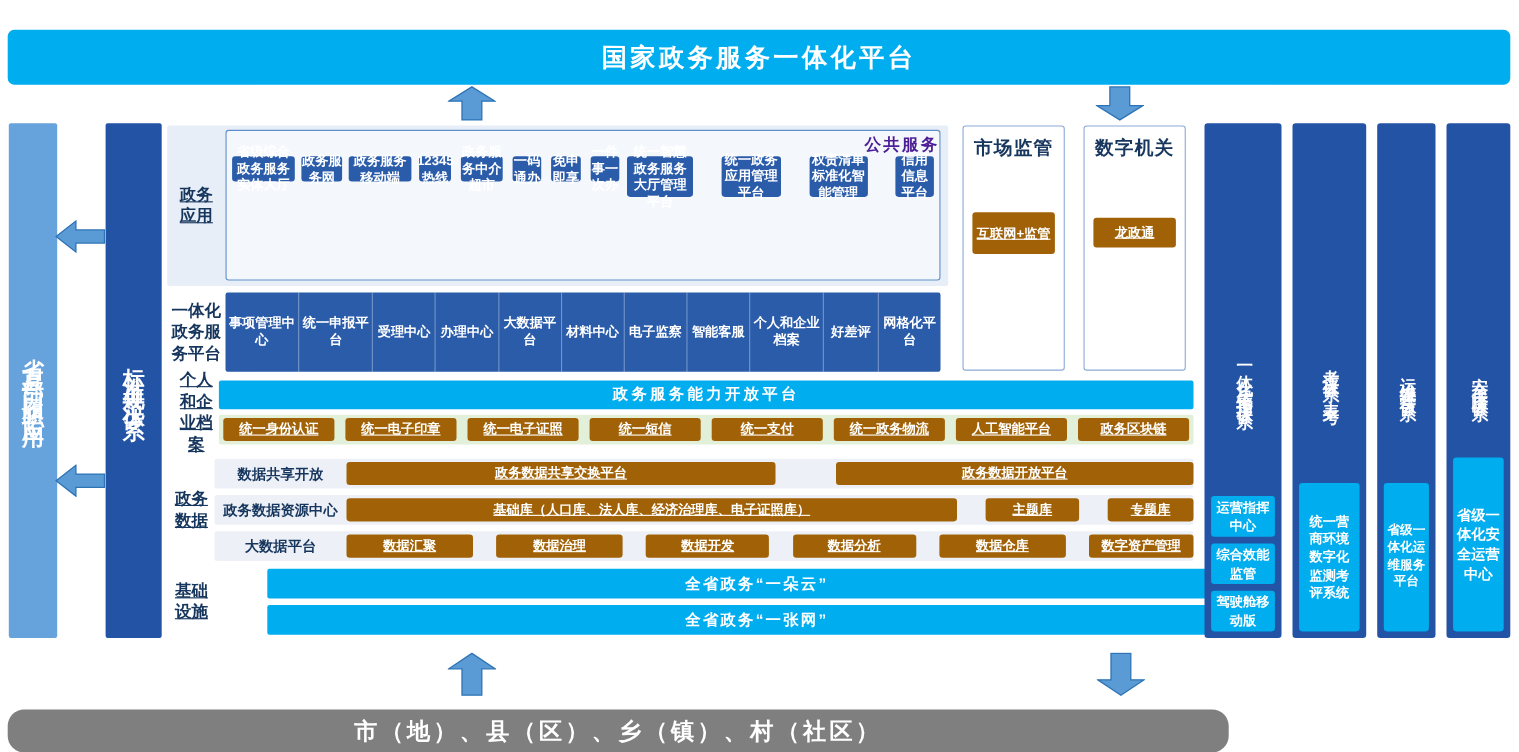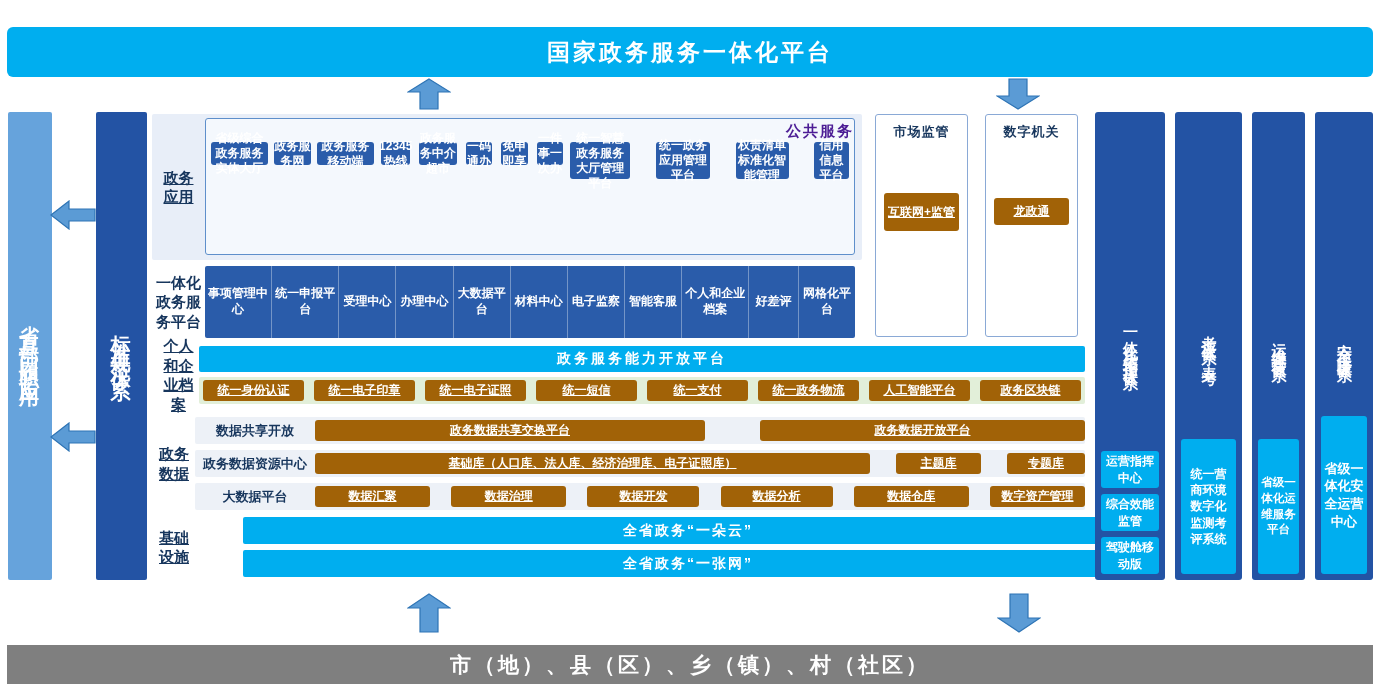--- a/index.html
+++ b/index.html
@@ -3,21 +3,21 @@
 <meta charset="utf-8">
 <style>
   * { box-sizing: border-box; margin: 0; padding: 0; }
   body { background:#fff; font-family:"Liberation Sans","DejaVu Sans",sans-serif; }
   .page { position:relative; width:1381px; height:684px; background:#fff; overflow:hidden; }
   .abs { position:absolute; }
   .flexc { display:flex; align-items:center; justify-content:center; }
 
   .banner { color:#fff; font-weight:bold; text-align:center; }
   .top-banner { left:7px; top:27px; width:1366px; height:50px; background:#00aeef; border-radius:6px; font-size:23px; letter-spacing:3px; }
-  .bottom-banner { left:7px; top:645px; width:1366px; height:39px; background:#7f7f7f; border-radius:0; font-size:21px; letter-spacing:3px; }
+  .bottom-banner { left:7px; top:645px; width:1110px; height:39px; background:#7f7f7f; border-radius:15px; font-size:21px; letter-spacing:3px; }
 
   .vbar { color:#fff; font-weight:bold; border-radius:2px; }
   .bar-duty { left:8px; top:112px; width:44px; height:468px; background:#66a3dc; }
   .bar-std  { left:96px; top:112px; width:51px; height:468px; background:#2353a4; }
   .vtext { writing-mode:vertical-rl; text-orientation:mixed; font-size:20px; letter-spacing:9px; }
 
   .app-bg { left:152px; top:114px; width:710px; height:146px; background:#e8eef8; border-radius:2px; }
   .seclabel { color:#17365d; font-weight:bold; font-size:15px; text-align:center; line-height:1.3; }
   .seclabel span { display:block; }
   .w2 { width:34px;text-decoration:underline; }
@@ -26,21 +26,21 @@
   .pub-box { left:205px; top:118px; width:650px; height:137px; background:#f4f8fd; border:1px solid #5e8fcb; border-radius:3px; }
   .pub-title { height:21px; padding-top:3px; text-align:right; color:#4c1d95; font-weight:bold; font-size:15px; letter-spacing:2px; }
   .pub-rows { padding:2px 5px 0 5px; display:flex; flex-direction:row; gap:7px; }
   .prow { display:flex; justify-content:space-between; }
 
   .btn { display:flex; align-items:center; justify-content:center; text-align:center; color:#fff; font-weight:bold; font-size:12px; line-height:1.25; border-radius:3px; }
   .bd { background:#2a5caa; }
   .bc { background:#a16207;text-decoration:underline; }
 
   .side-box { top:114px; width:93px; height:223px; background:#fff; border:1px solid #8aa9d6; border-radius:3px; }
-  .side-title { margin-top:8px; text-align:center; color:#17365d; font-weight:bold; font-size:13px; letter-spacing:1px; }
+  .side-title { margin-top:8px; text-align:center; color:#17365d; font-weight:bold; font-size:17px; letter-spacing:1px; }
 
   .pf-box { left:205px; top:266px; width:650px; height:72px; background:#2a5caa; border-radius:2px; display:flex; }
   .pf-cell { flex:1; display:flex; align-items:center; justify-content:center; text-align:center; color:#fff; font-weight:bold; font-size:12px; line-height:1.3; padding:2px 3px; border-left:1px solid rgba(255,255,255,.35); }
   .pf-cell:first-child { border-left:none; }
   .pf-wide { flex:1.2; }
   .pf-narrow { flex:.85; }
 
   .open-bar { left:199px; top:346px; width:886px; height:26px; background:#00aeef; color:#fff; font-weight:bold; font-size:14px; letter-spacing:3px; border-radius:2px; }
   .strip { left:199px; top:377px; width:886px; height:27px; background:#e2efd9; border-radius:2px; display:flex; align-items:center; padding:0 4px; gap:10px; }
   .strip .btn { flex:1; height:21px; }

